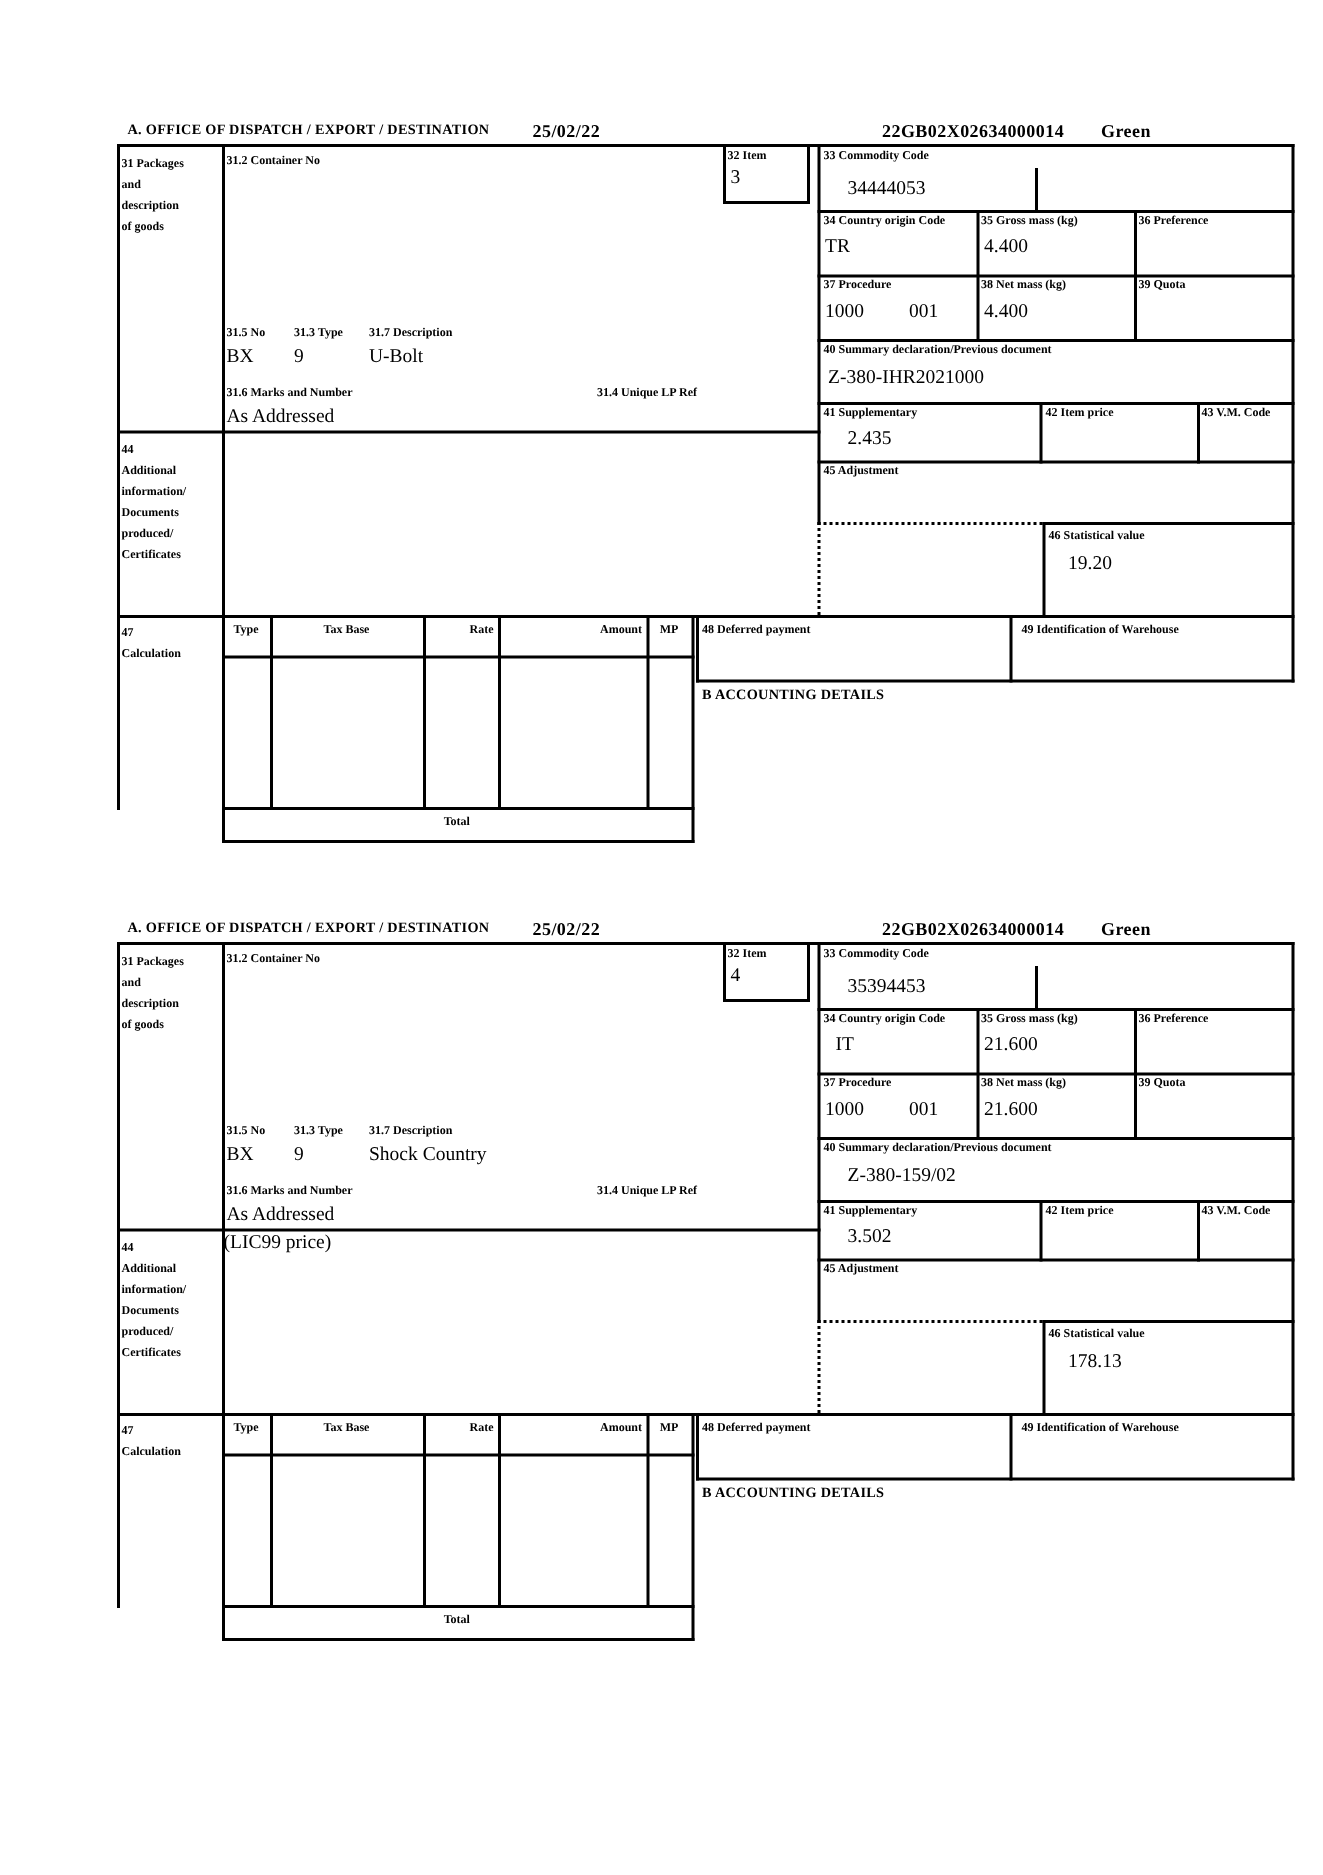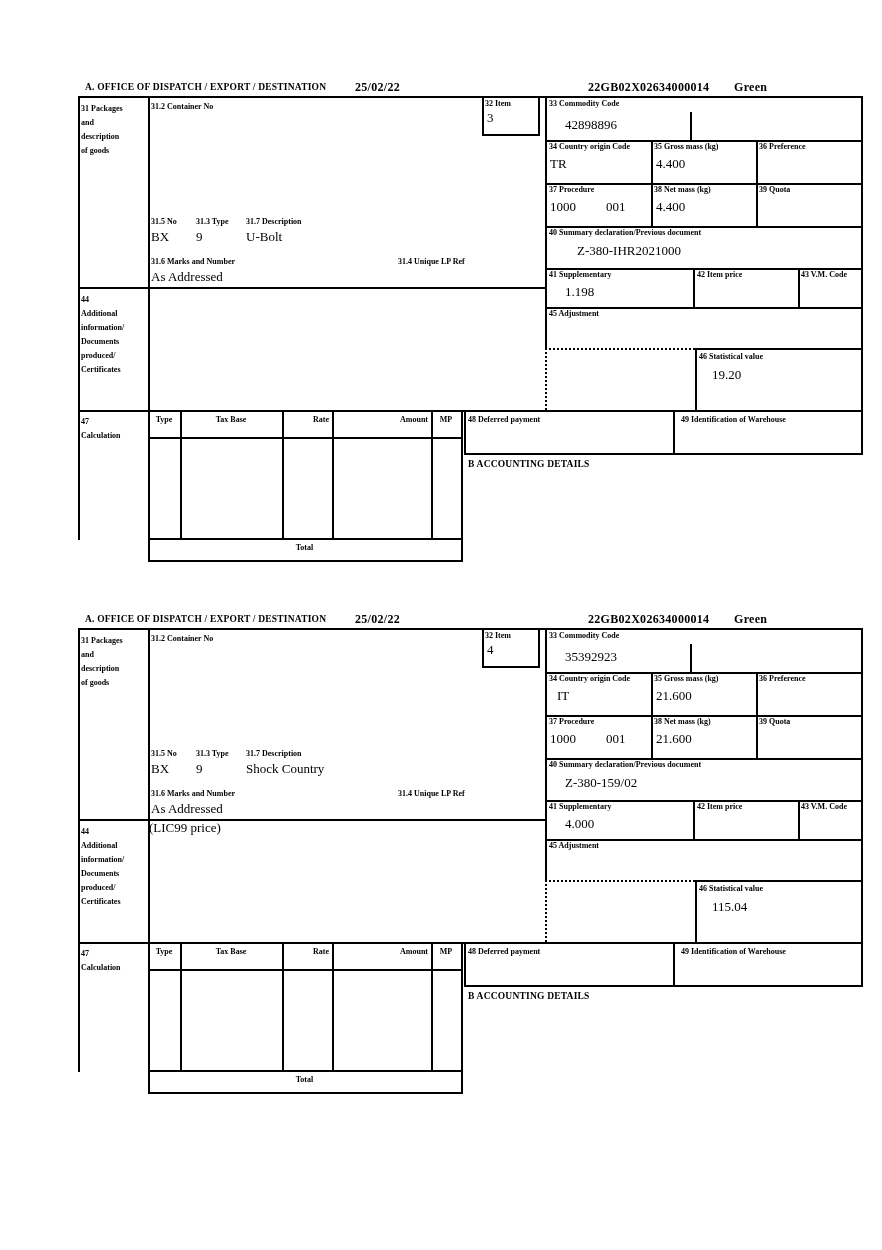--- a/index.html
+++ b/index.html
@@ -80,36 +80,36 @@
     <div class="lbl" style="left:118px;top:136px">31.3 Type</div>
     <div class="lbl" style="left:168px;top:136px">31.7 Description</div>
     <div class="val" style="left:73px;top:148px">BX</div>
     <div class="val" style="left:118px;top:148px">9</div>
     <div class="val" style="left:168px;top:148px">U-Bolt</div>
     <div class="lbl" style="left:73px;top:176px">31.6 Marks and Number</div>
     <div class="lbl" style="left:320px;top:176px">31.4 Unique LP Ref</div>
     <div class="val" style="left:73px;top:188px">As Addressed</div>
 
     <div class="lbl" style="left:471px;top:18px">33 Commodity Code</div>
-    <div class="val" style="left:487px;top:36px">42898896</div>
+    <div class="val" style="left:487px;top:36px">34444053</div>
     <div class="lbl" style="left:471px;top:61px">34 Country origin Code</div>
     <div class="val" style="left:472px;top:75px">TR</div>
     <div class="lbl" style="left:576px;top:61px">35 Gross mass (kg)</div>
     <div class="val" style="left:578px;top:75px">4.400</div>
     <div class="lbl" style="left:681px;top:61px">36 Preference</div>
     <div class="lbl" style="left:471px;top:104px">37 Procedure</div>
     <div class="val" style="left:472px;top:118px">1000</div>
     <div class="val" style="left:528px;top:118px">001</div>
     <div class="lbl" style="left:576px;top:104px">38 Net mass (kg)</div>
     <div class="val" style="left:578px;top:118px">4.400</div>
     <div class="lbl" style="left:681px;top:104px">39 Quota</div>
     <div class="lbl" style="left:471px;top:147px">40 Summary declaration/Previous document</div>
-    <div class="val" style="left:499px;top:162px">Z-380-IHR2021000</div>
+    <div class="val" style="left:474px;top:162px">Z-380-IHR2021000</div>
     <div class="lbl" style="left:471px;top:189px">41 Supplementary</div>
-    <div class="val" style="left:487px;top:203px">1.198</div>
+    <div class="val" style="left:487px;top:203px">2.435</div>
     <div class="lbl" style="left:619px;top:189px">42 Item price</div>
     <div class="lbl" style="left:723px;top:189px">43 V.M. Code</div>
     <div class="lbl" style="left:471px;top:228px">45 Adjustment</div>
     <div class="lbl" style="left:621px;top:271px">46 Statistical value</div>
     <div class="val" style="left:634px;top:286px">19.20</div>
 
     <div class="lbl wrap" style="left:3px;top:212px;width:68px">44
 Additional
 information/
 Documents
@@ -186,41 +186,41 @@
     <div class="lbl" style="left:118px;top:136px">31.3 Type</div>
     <div class="lbl" style="left:168px;top:136px">31.7 Description</div>
     <div class="val" style="left:73px;top:148px">BX</div>
     <div class="val" style="left:118px;top:148px">9</div>
     <div class="val" style="left:168px;top:148px">Shock Country</div>
     <div class="lbl" style="left:73px;top:176px">31.6 Marks and Number</div>
     <div class="lbl" style="left:320px;top:176px">31.4 Unique LP Ref</div>
     <div class="val" style="left:73px;top:188px">As Addressed</div>
 
     <div class="lbl" style="left:471px;top:18px">33 Commodity Code</div>
-    <div class="val" style="left:487px;top:36px">35392923</div>
+    <div class="val" style="left:487px;top:36px">35394453</div>
     <div class="lbl" style="left:471px;top:61px">34 Country origin Code</div>
     <div class="val" style="left:479px;top:75px">IT</div>
     <div class="lbl" style="left:576px;top:61px">35 Gross mass (kg)</div>
     <div class="val" style="left:578px;top:75px">21.600</div>
     <div class="lbl" style="left:681px;top:61px">36 Preference</div>
     <div class="lbl" style="left:471px;top:104px">37 Procedure</div>
     <div class="val" style="left:472px;top:118px">1000</div>
     <div class="val" style="left:528px;top:118px">001</div>
     <div class="lbl" style="left:576px;top:104px">38 Net mass (kg)</div>
     <div class="val" style="left:578px;top:118px">21.600</div>
     <div class="lbl" style="left:681px;top:104px">39 Quota</div>
     <div class="lbl" style="left:471px;top:147px">40 Summary declaration/Previous document</div>
     <div class="val" style="left:487px;top:162px">Z-380-159/02</div>
     <div class="lbl" style="left:471px;top:189px">41 Supplementary</div>
-    <div class="val" style="left:487px;top:203px">4.000</div>
+    <div class="val" style="left:487px;top:203px">3.502</div>
     <div class="lbl" style="left:619px;top:189px">42 Item price</div>
     <div class="lbl" style="left:723px;top:189px">43 V.M. Code</div>
     <div class="lbl" style="left:471px;top:228px">45 Adjustment</div>
     <div class="lbl" style="left:621px;top:271px">46 Statistical value</div>
-    <div class="val" style="left:634px;top:286px">115.04</div>
+    <div class="val" style="left:634px;top:286px">178.13</div>
 
     <div class="lbl wrap" style="left:3px;top:212px;width:68px">44
 Additional
 information/
 Documents
 produced/
 Certificates</div>
     <div class="val" style="left:71px;top:207px">(LIC99 price)</div>
 
     <div class="lbl wrap" style="left:3px;top:334px;width:60px">47

